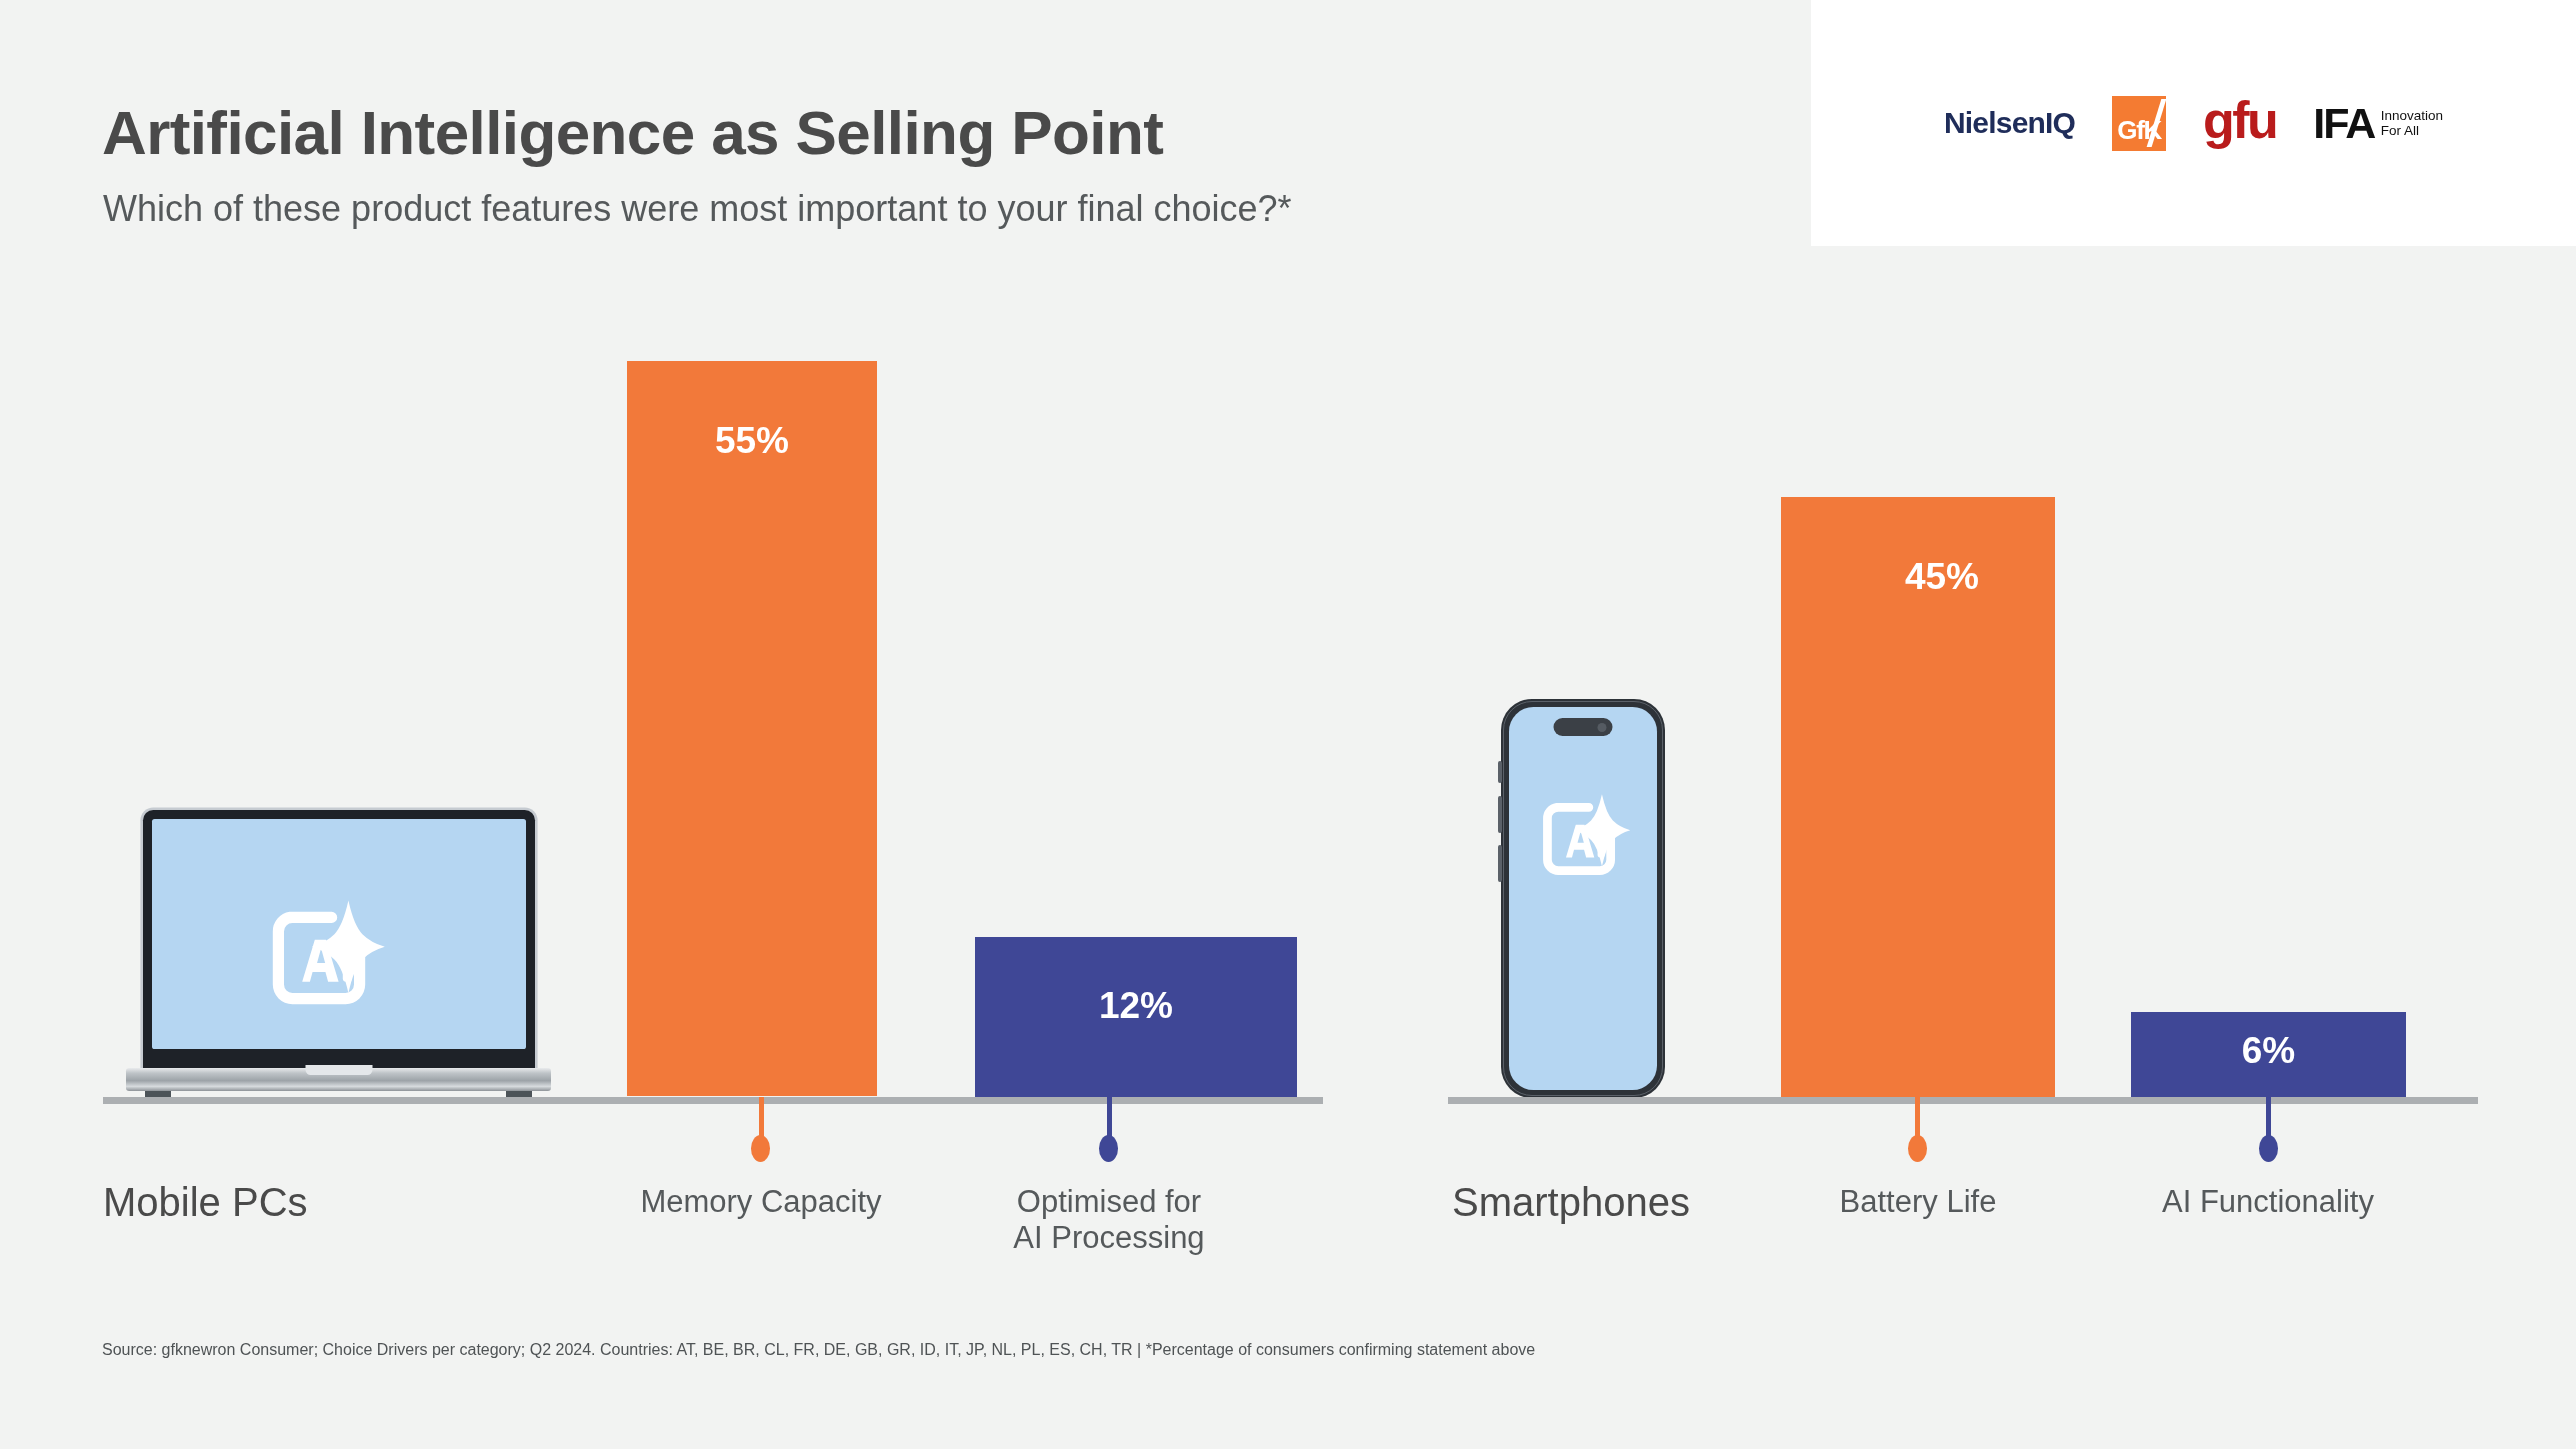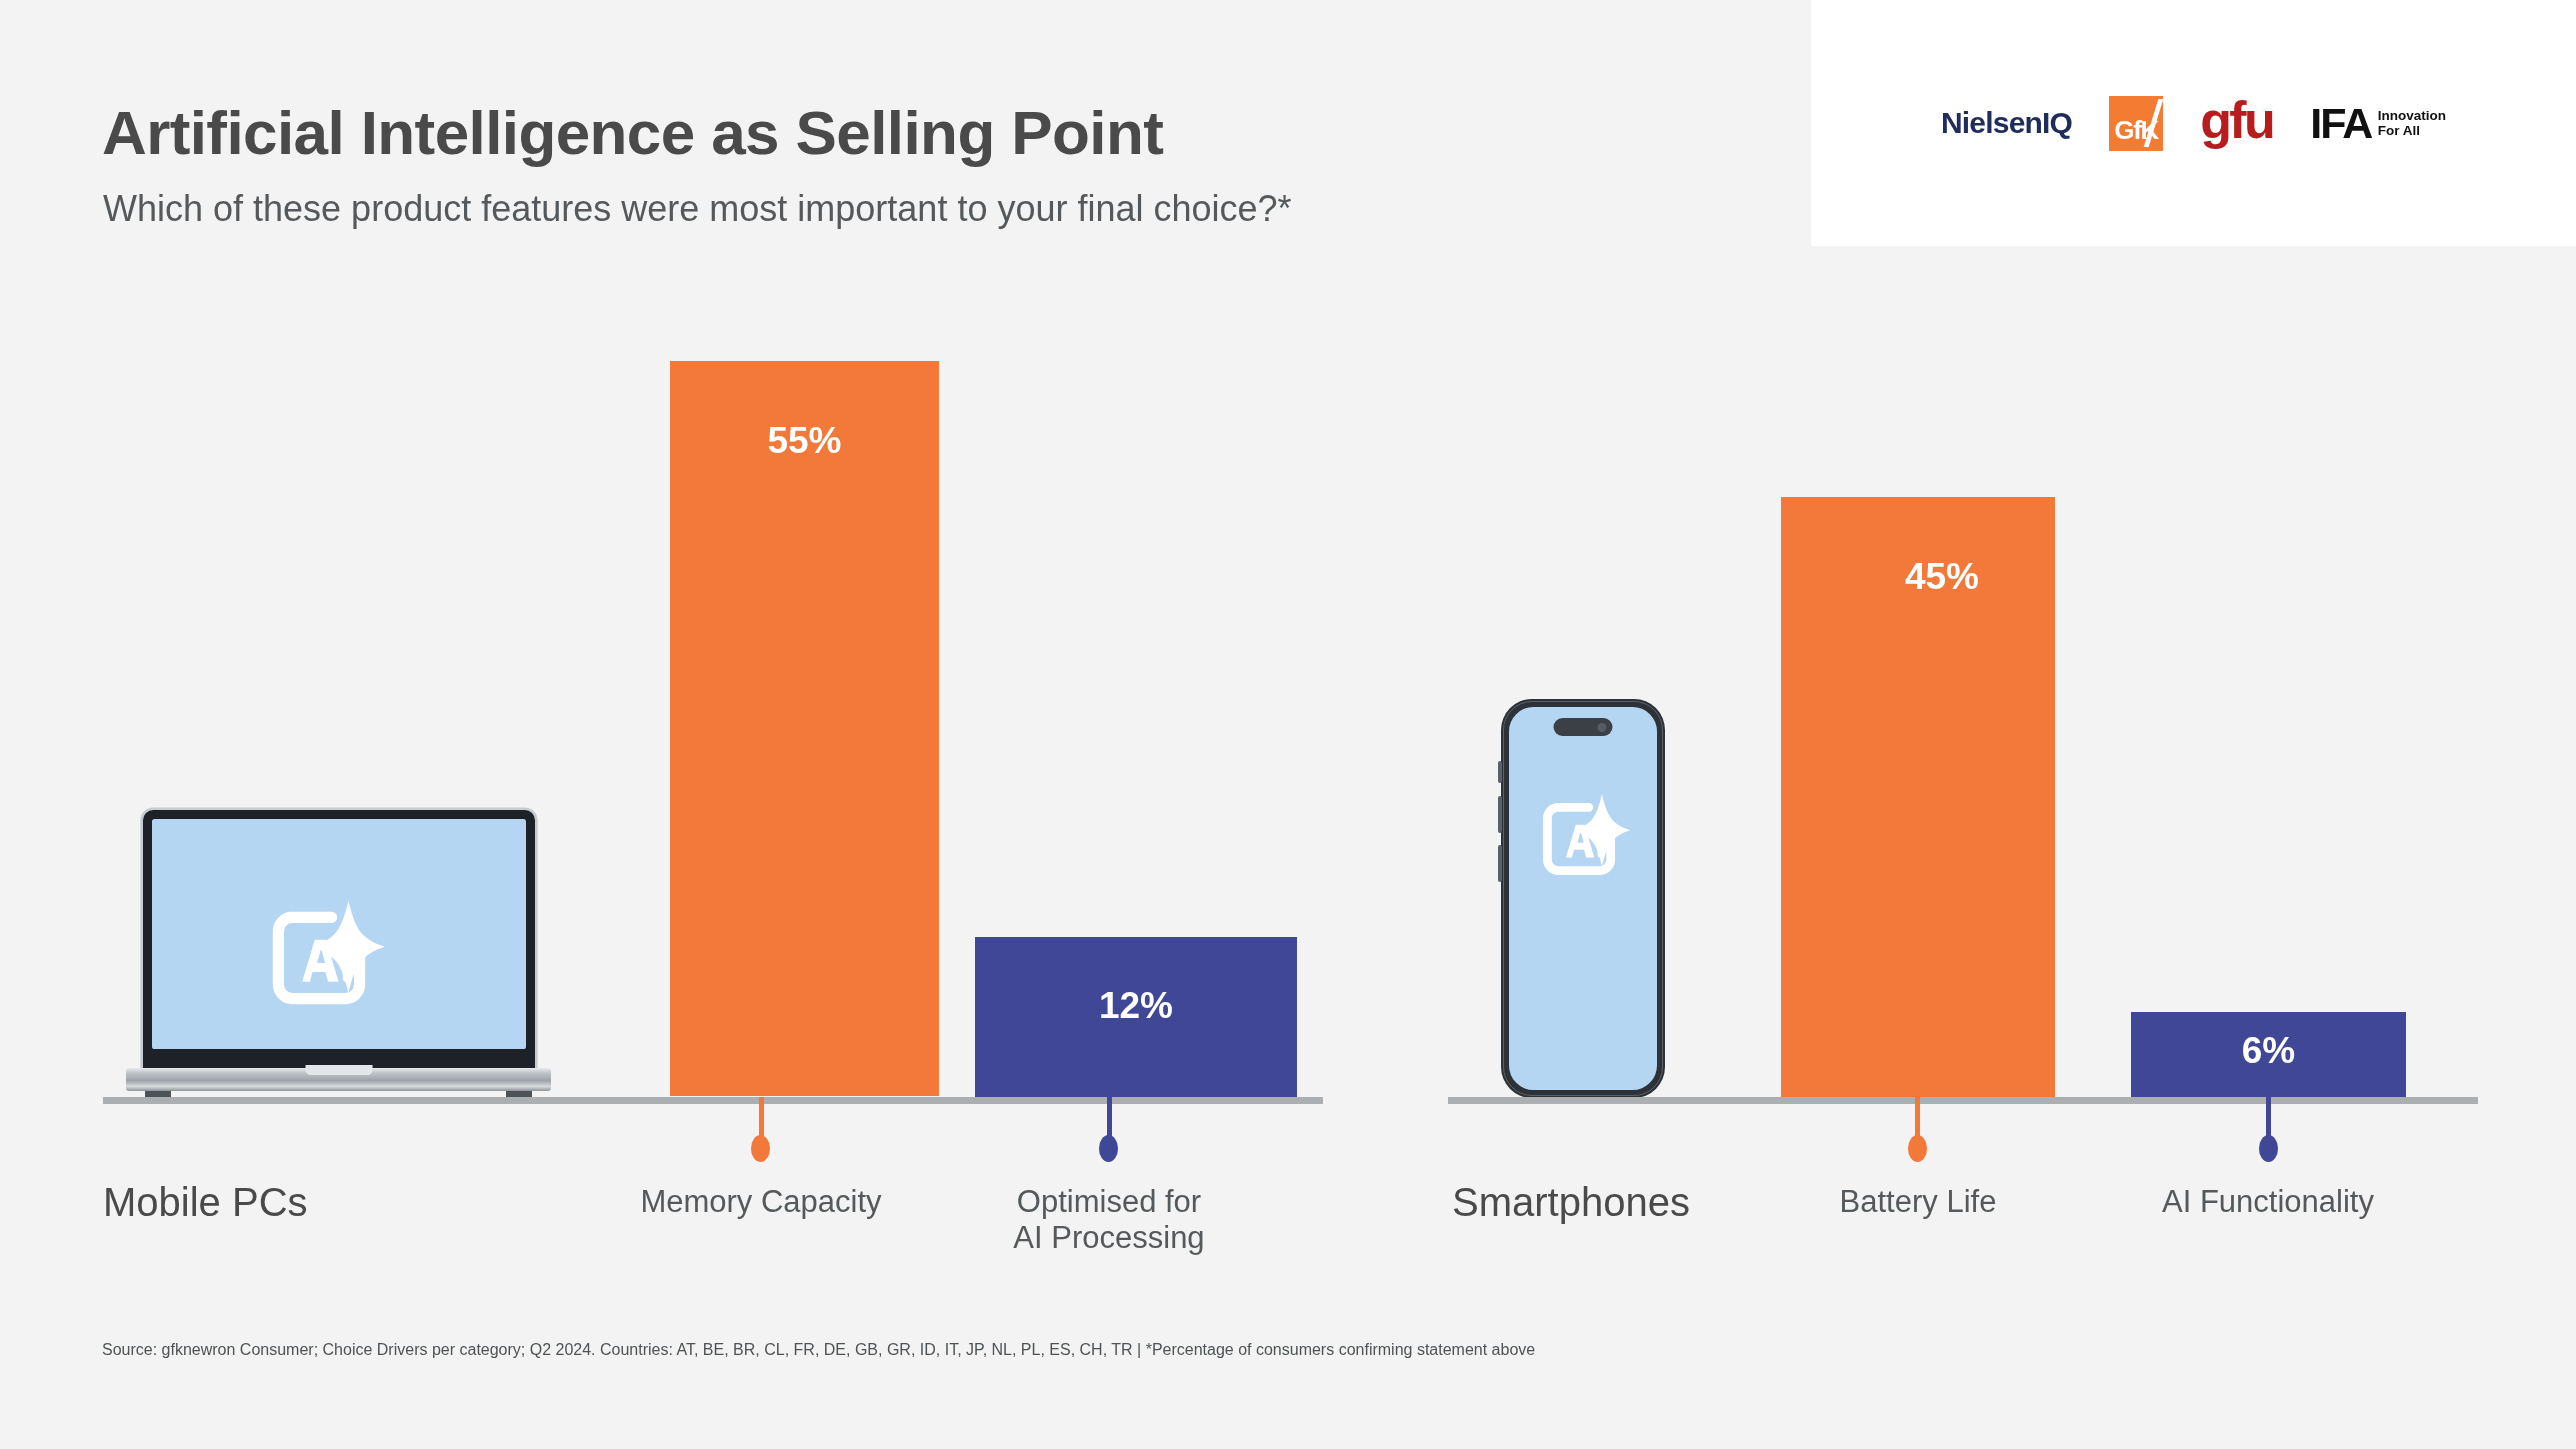--- a/index.html
+++ b/index.html
@@ -49,21 +49,21 @@
   }
   .logo-gfu{
     font-size:52px;font-weight:700;color:#b91c1c;line-height:0.8;
     letter-spacing:-2.6px;padding-bottom:3.9px;
   }
   .logo-ifa{display:flex;align-items:center;gap:6.4px;}
   .logo-ifa .ifa{
     font-size:43px;font-weight:700;color:#111111;letter-spacing:-1.9px;line-height:1;
   }
   .logo-ifa .tag{
-    font-size:13.5px;font-weight:700;color:#111111;line-height:1.12;
+    font-size:13.5px;font-weight:400;color:#111111;line-height:1.12;
   }
 
   
   .axis{
     position:absolute;height:7px;background:#ACAFB2;
   }
   .bar{position:absolute;}
   .bar .val{
     position:absolute;left:0;right:0;
     color:#FFFFFF;font-size:37px;font-weight:700;text-align:center;
@@ -189,21 +189,21 @@
       <path d="M66 14 Q70 32 76 38 Q82 44 92 47 Q82 50 76 56 Q70 62 66 80 Q62 62 56 56 Q50 50 40 47 Q50 44 56 38 Q62 32 66 14 Z" fill="#FFFFFF"></path>
       <path d="M24 22 h30 a4 4 0 0 1 0 8 H26 a6 6 0 0 0 -6 6 v38 a6 6 0 0 0 6 6 h38 a6 6 0 0 0 6 -6 V45 a4 4 0 0 1 8 0 v29 a14 14 0 0 1 -14 14 H26 a14 14 0 0 1 -14 -14 V36 a14 14 0 0 1 12 -14 Z" fill="#FFFFFF"></path>
       <path d="M33 72 L42 42 h8 l9 30 h-7.5 l-1.9 -7 h-9.2 l-1.9 7 Z M43.6 58.5 h5.8 L46.5 48 Z" fill="#FFFFFF"></path>
       <rect x="62" y="41.5" width="6.5" height="30.5" rx="2.5" fill="#FFFFFF"></rect>
       <rect x="62" y="31" width="6.5" height="6.5" rx="2" fill="#FFFFFF"></rect>
     </svg>
   </div>
 
   <div class="axis" style="left:103px;width:1220px;top:1097px;"></div>
 
-  <div class="bar orange" style="left:627px;top:361px;width:269px;height:735px;margin-left:43px;">
+  <div class="bar orange" style="left:627px;top:361px;width:250px;height:735px;">
     <span class="val" style="top:59px;">55%</span>
   </div>
   <div class="leader o" style="left:759px;top:1097px;height:47px;"></div>
   <div class="dot o" style="left:751px;top:1135px;"></div>
   <div class="cat-label" style="left:600px;top:1184px;width:322px;">Memory Capacity</div>
 
   <div class="bar blue" style="left:975px;top:937px;width:322px;height:160px;">
     <span class="val" style="top:48px;">12%</span>
   </div>
   <div class="leader b" style="left:1107px;top:1097px;height:47px;"></div>

